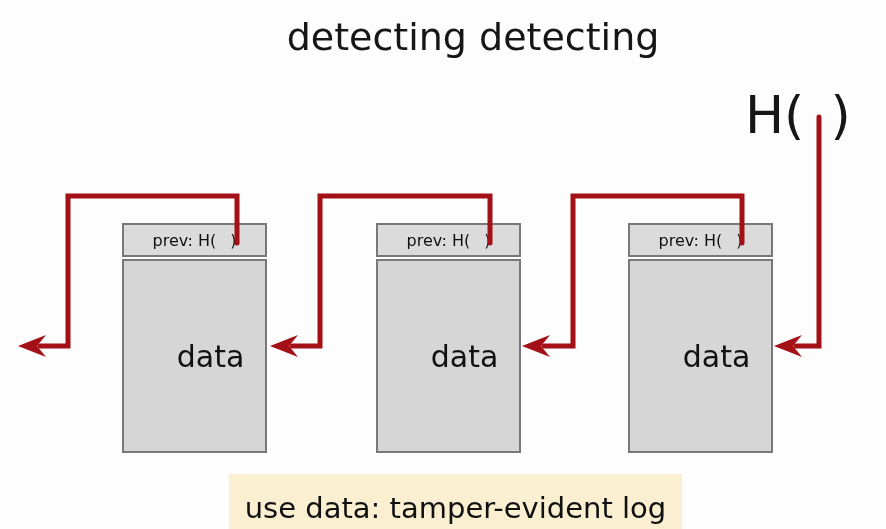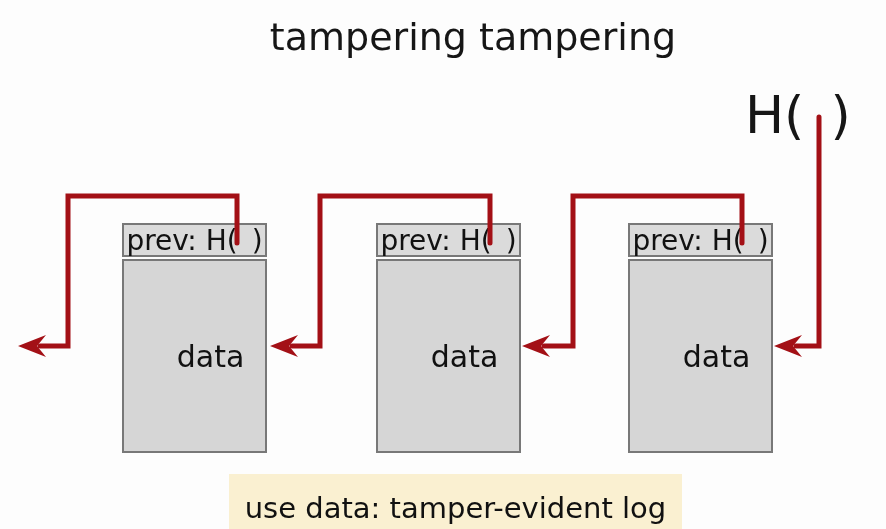--- a/index.html
+++ b/index.html
@@ -31,21 +31,21 @@
   .block-2 { left: 376px; }
   .block-3 { left: 628px; }
   .block-header {
     box-sizing: border-box;
     height: 34px;
     border: 2px solid var(--block_border, #787878);
     background: var(--header_fill, #dbdbdb);
     display: flex;
     align-items: center;
     justify-content: center;
-    font-size: 28px;
+    font-size: 16px;
     white-space: pre;
   }
   .paren-gap { display: inline-block; width: 14px; }
   .block-body {
     box-sizing: border-box;
     margin-top: 2px;
     height: 194px;
     border: 2px solid var(--block_border, #787878);
     background: var(--block_fill, #d6d6d6);
     display: flex;
@@ -92,21 +92,21 @@
     box-sizing: border-box;
     padding-top: 16px;
     text-align: center;
     font-size: 29px;
     line-height: 36px;
   }
 </style>
 </head>
 <body>
 
-<div class="title">tampering tampering</div>
+<div class="title">detecting detecting</div>
 
 <div class="block block-1">
   <div class="block-header"><span>prev: H(</span><span class="paren-gap"></span><span>)</span></div>
   <div class="block-body">
       <span>data</span>
     </div>
 </div>
 
 <div class="block block-2">
   <div class="block-header"><span>prev: H(</span><span class="paren-gap"></span><span>)</span></div>

